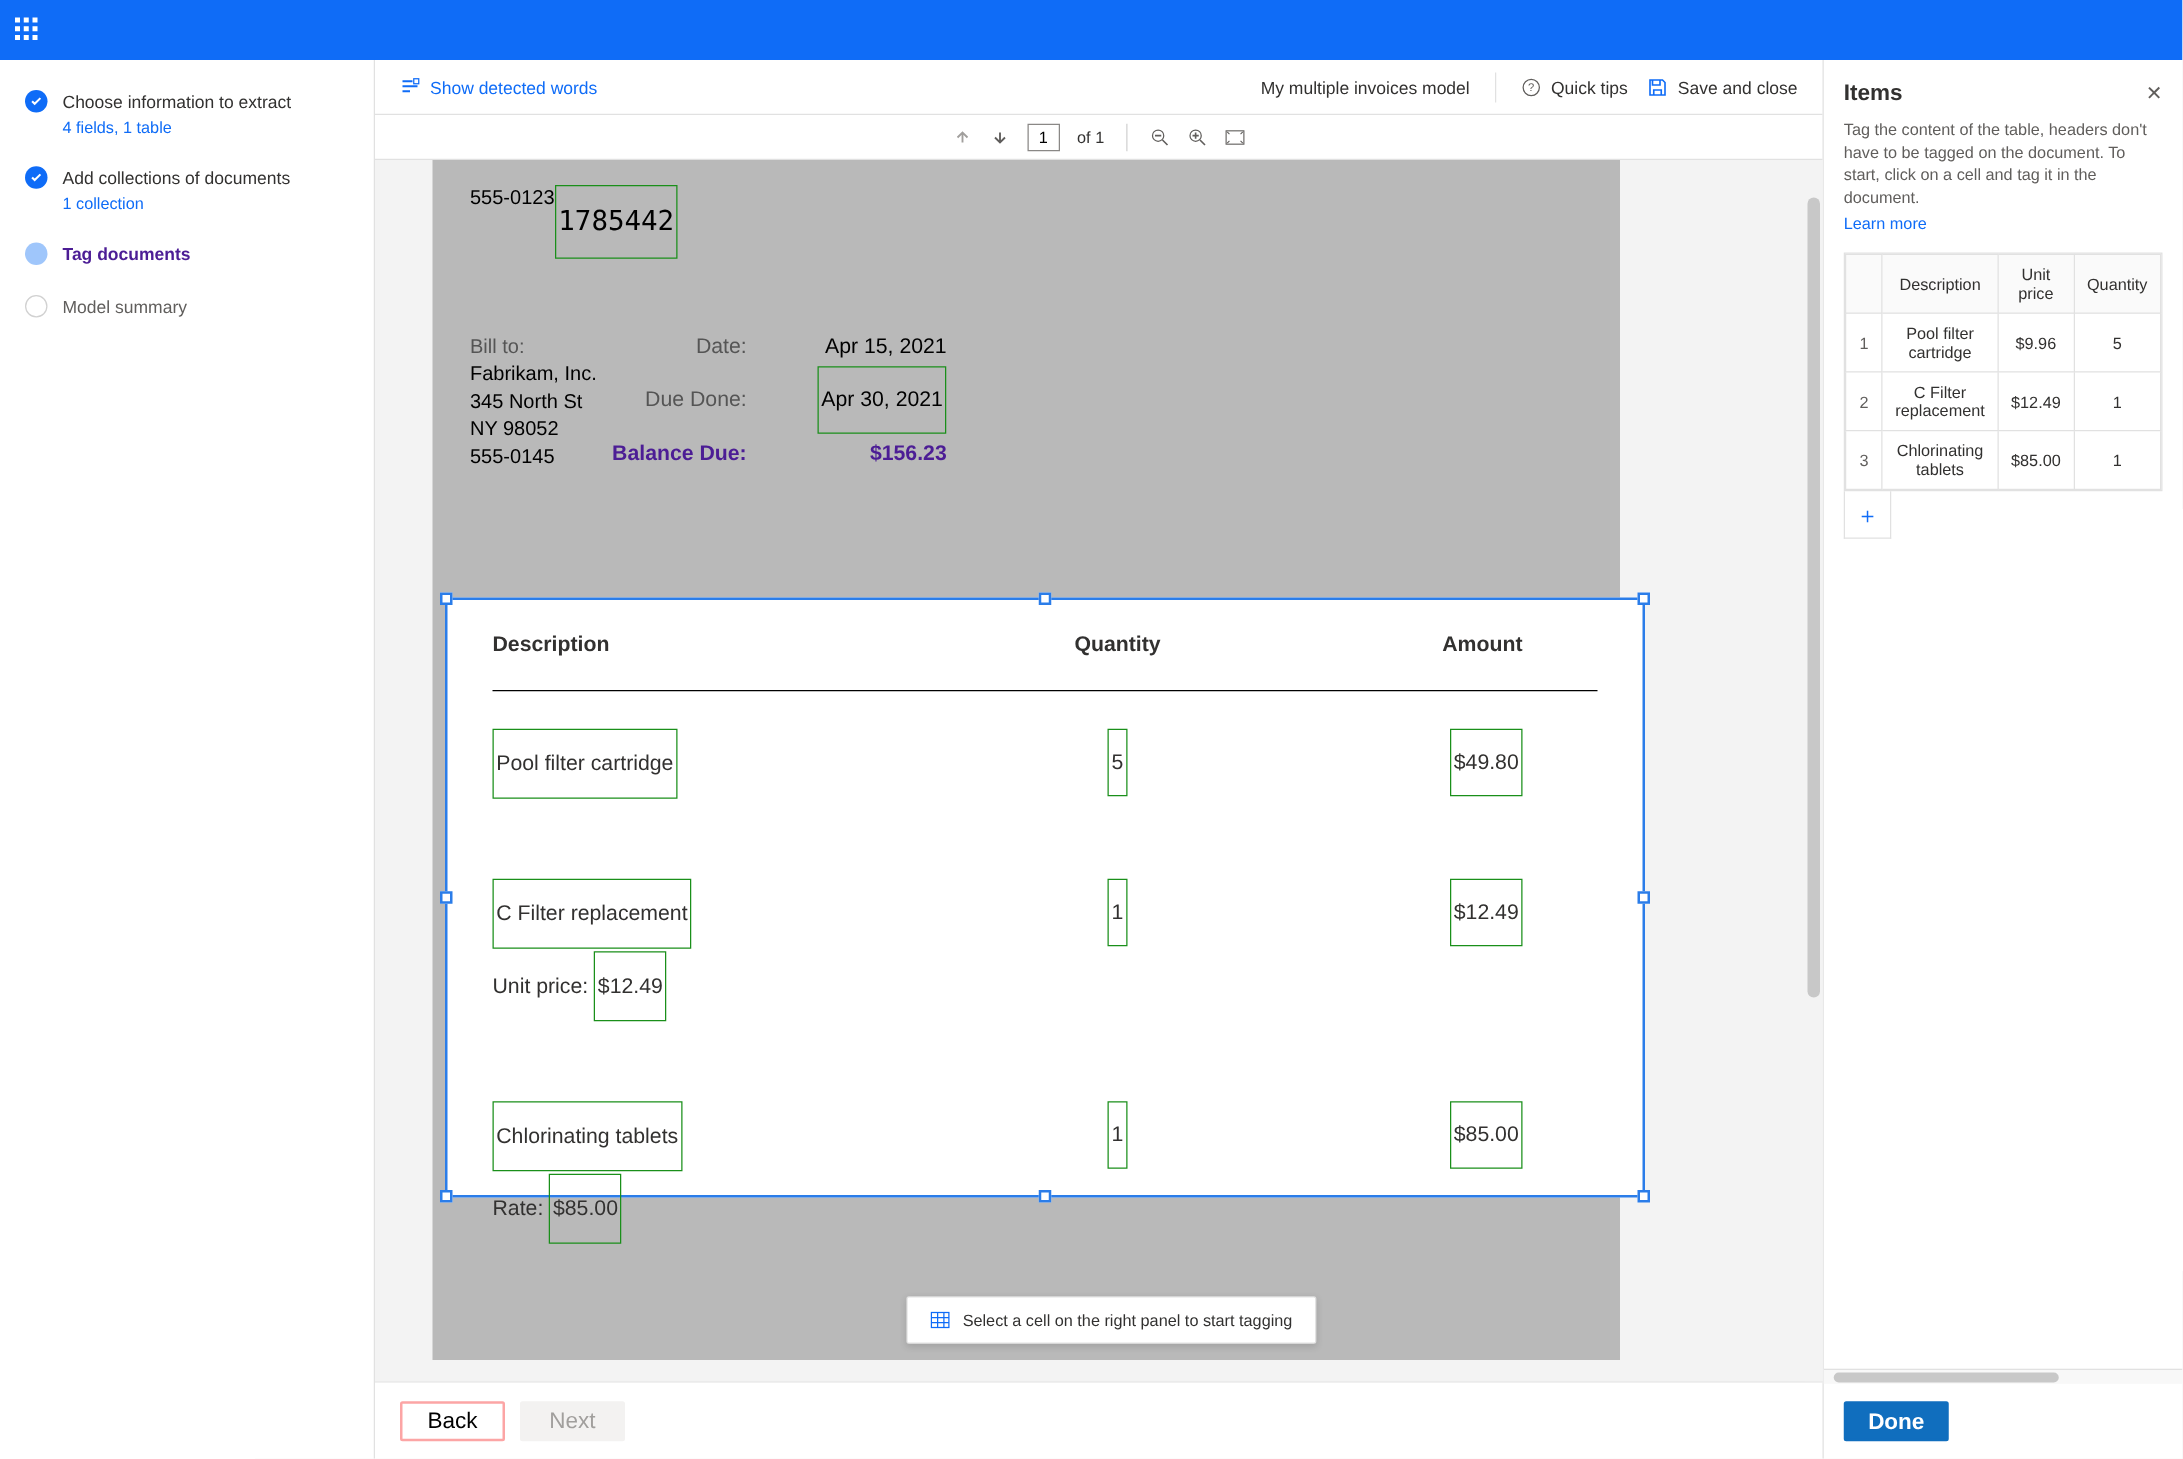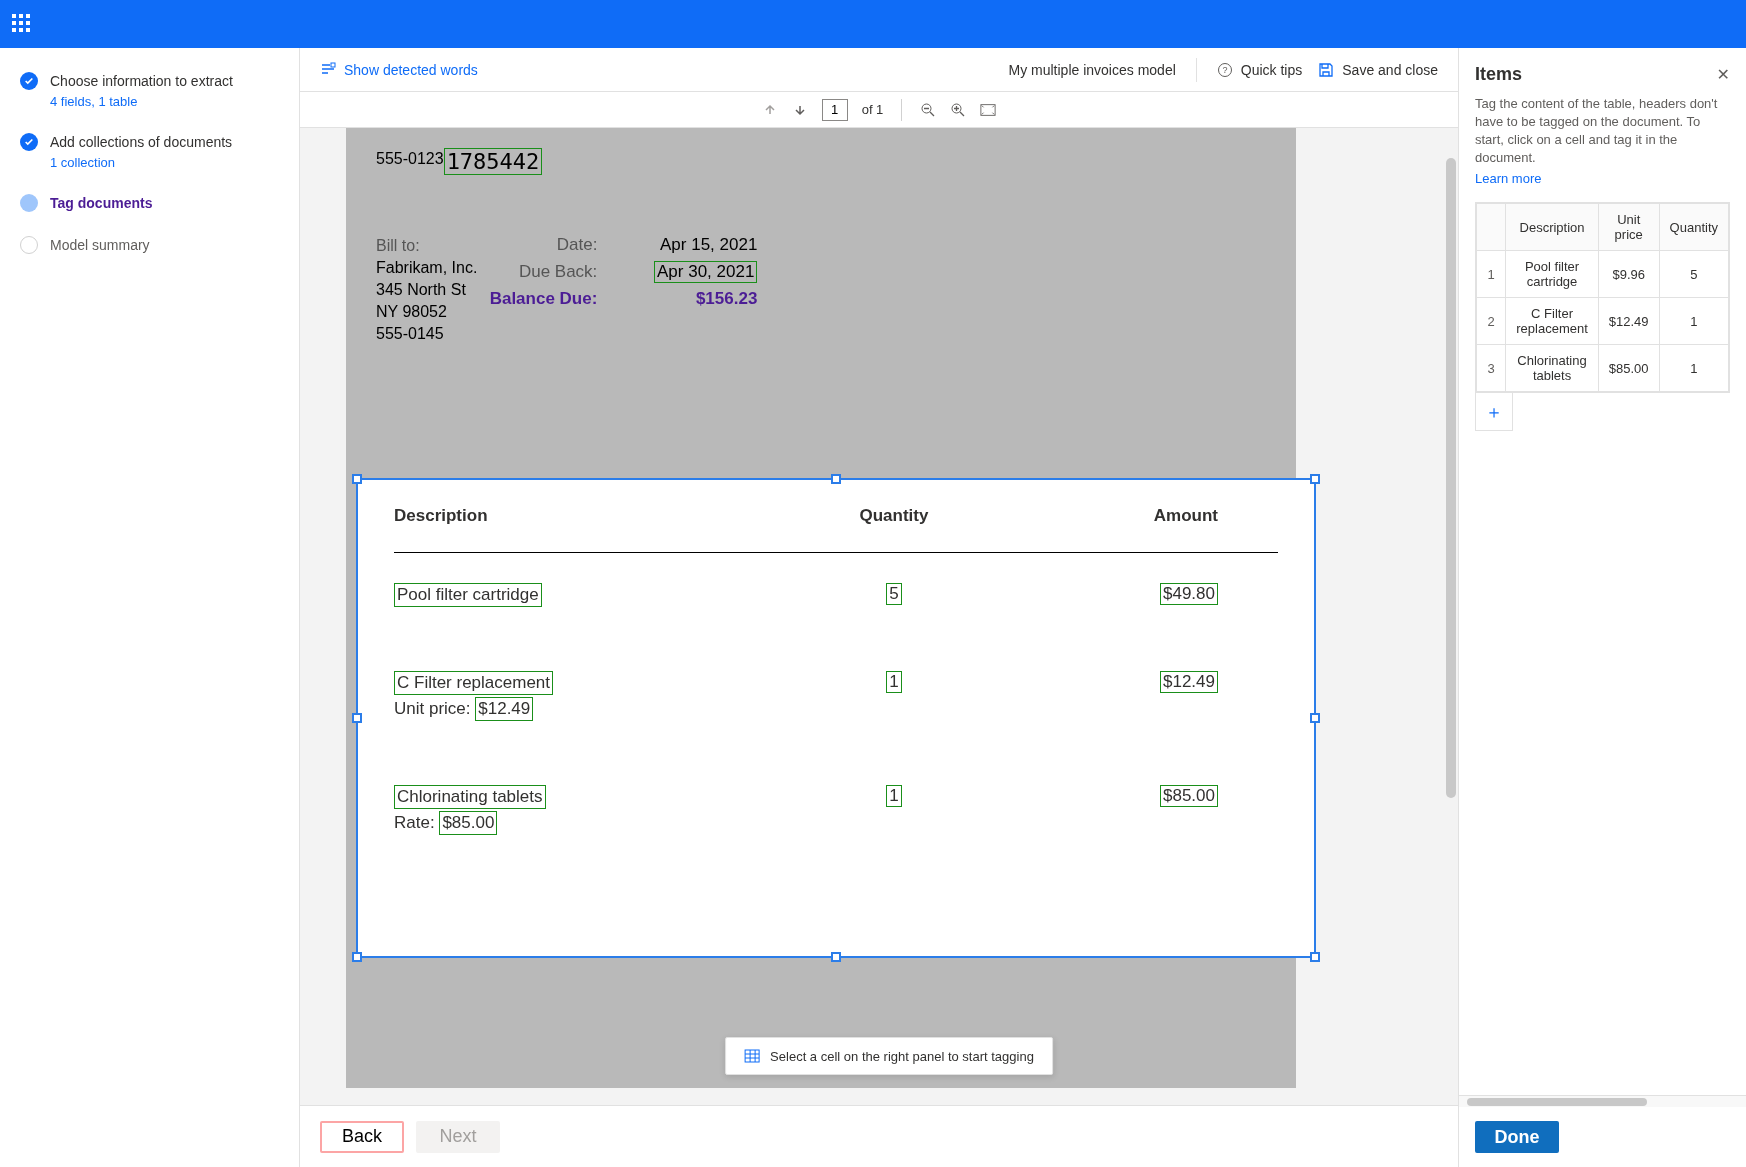--- a/index.html
+++ b/index.html
@@ -49,21 +49,21 @@
   .canvas-scroll { position:absolute; inset:0 16px 0 36px; overflow:hidden; }
   .page { position:absolute; left:10px; top:0; width:950px; background:#b9b9b9; }
   .page-inner { padding: 20px 30px 140px; font-family: "Segoe UI", Arial, sans-serif; font-size:16px; color:#000; }
   .invoice-top { display:flex; justify-content:flex-start; }
   .inv-left { line-height:22px; }
   .inv-right { text-align:right; }
   .inv-label-col { display:inline-block; width:120px; text-align:right; margin-right:40px; color:#555; }
   .inv-val-col { display:inline-block; width:120px; text-align:right; }
   .inv-row { margin-bottom:6px; font-size:17px; }
   .bold { font-weight:700; color:#4c1d95; }
-  .tagbox { border:1.5px solid #1a8f1a; padding:0 2px; display:inline-block; }
+  .tagbox { border:1.5px solid #1a8f1a; padding:16px 2px; display:inline-block; }
 
   
   .sel-region { position:absolute; left:20px; top:350px; width:960px; height:480px; background:#fff; border:2px solid #2b7de9; }
   .handle { width:10px;height:10px; background:#fff; border:2px solid #2b7de9; position:absolute; }
   .h-tl{top:-6px;left:-6px;} .h-tr{top:-6px;right:-6px;} .h-bl{bottom:-6px;left:-6px;} .h-br{bottom:-6px;right:-6px;}
   .h-tm{top:-6px;left:50%;margin-left:-5px;} .h-bm{bottom:-6px;left:50%;margin-left:-5px;}
   .h-ml{left:-6px;top:50%;margin-top:-5px;} .h-mr{right:-6px;top:50%;margin-top:-5px;}
   .tbl { padding: 26px 36px 0; }
   .tbl-head { display:flex; font-weight:700; font-size:17px; padding-bottom:20px; margin-bottom:6px; }
   .tbl-rule { height:1px; background:#000; margin-bottom:30px; }
@@ -255,21 +255,21 @@
               <div class="invoice-top">
                 <div class="inv-left">
                   <div style="color:#555;">Bill to:</div>
                   <div>Fabrikam, Inc.</div>
                   <div>345 North St</div>
                   <div>NY 98052</div>
                   <div>555-0145</div>
                 </div>
                 <div class="inv-right">
                   <div class="inv-row"><span class="inv-label-col">Date:</span><span class="inv-val-col">Apr 15, 2021</span></div>
-                  <div class="inv-row"><span class="inv-label-col">Due Back:</span><span class="inv-val-col"><span class="tagbox">Apr 30, 2021</span></span></div>
+                  <div class="inv-row"><span class="inv-label-col">Due Done:</span><span class="inv-val-col"><span class="tagbox">Apr 30, 2021</span></span></div>
                   <div class="inv-row bold"><span class="inv-label-col bold">Balance Due:</span><span class="inv-val-col">$156.23</span></div>
                 </div>
               </div>
             </div>
           </div>
 
           <div class="sel-region">
             <div class="handle h-tl"></div>
             <div class="handle h-tm"></div>
             <div class="handle h-tr"></div>

